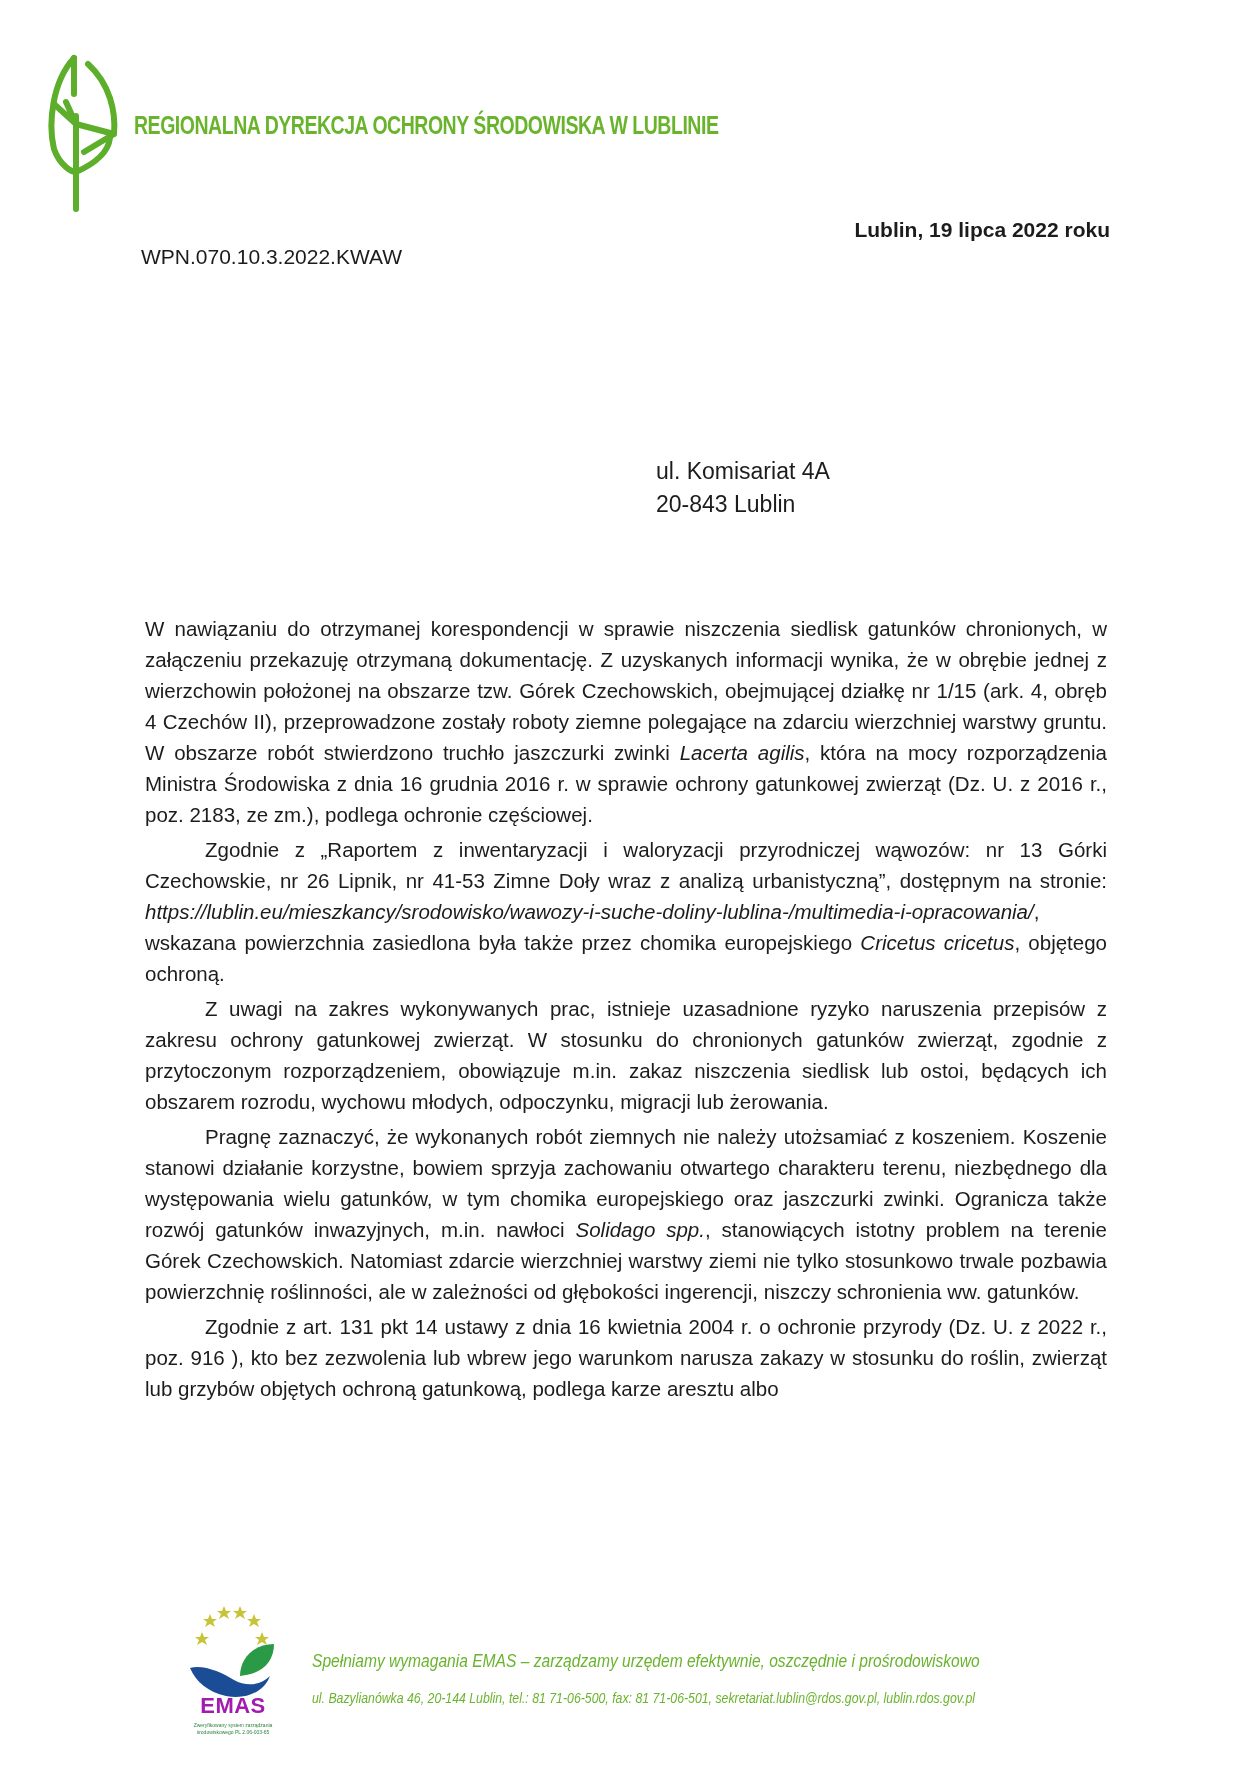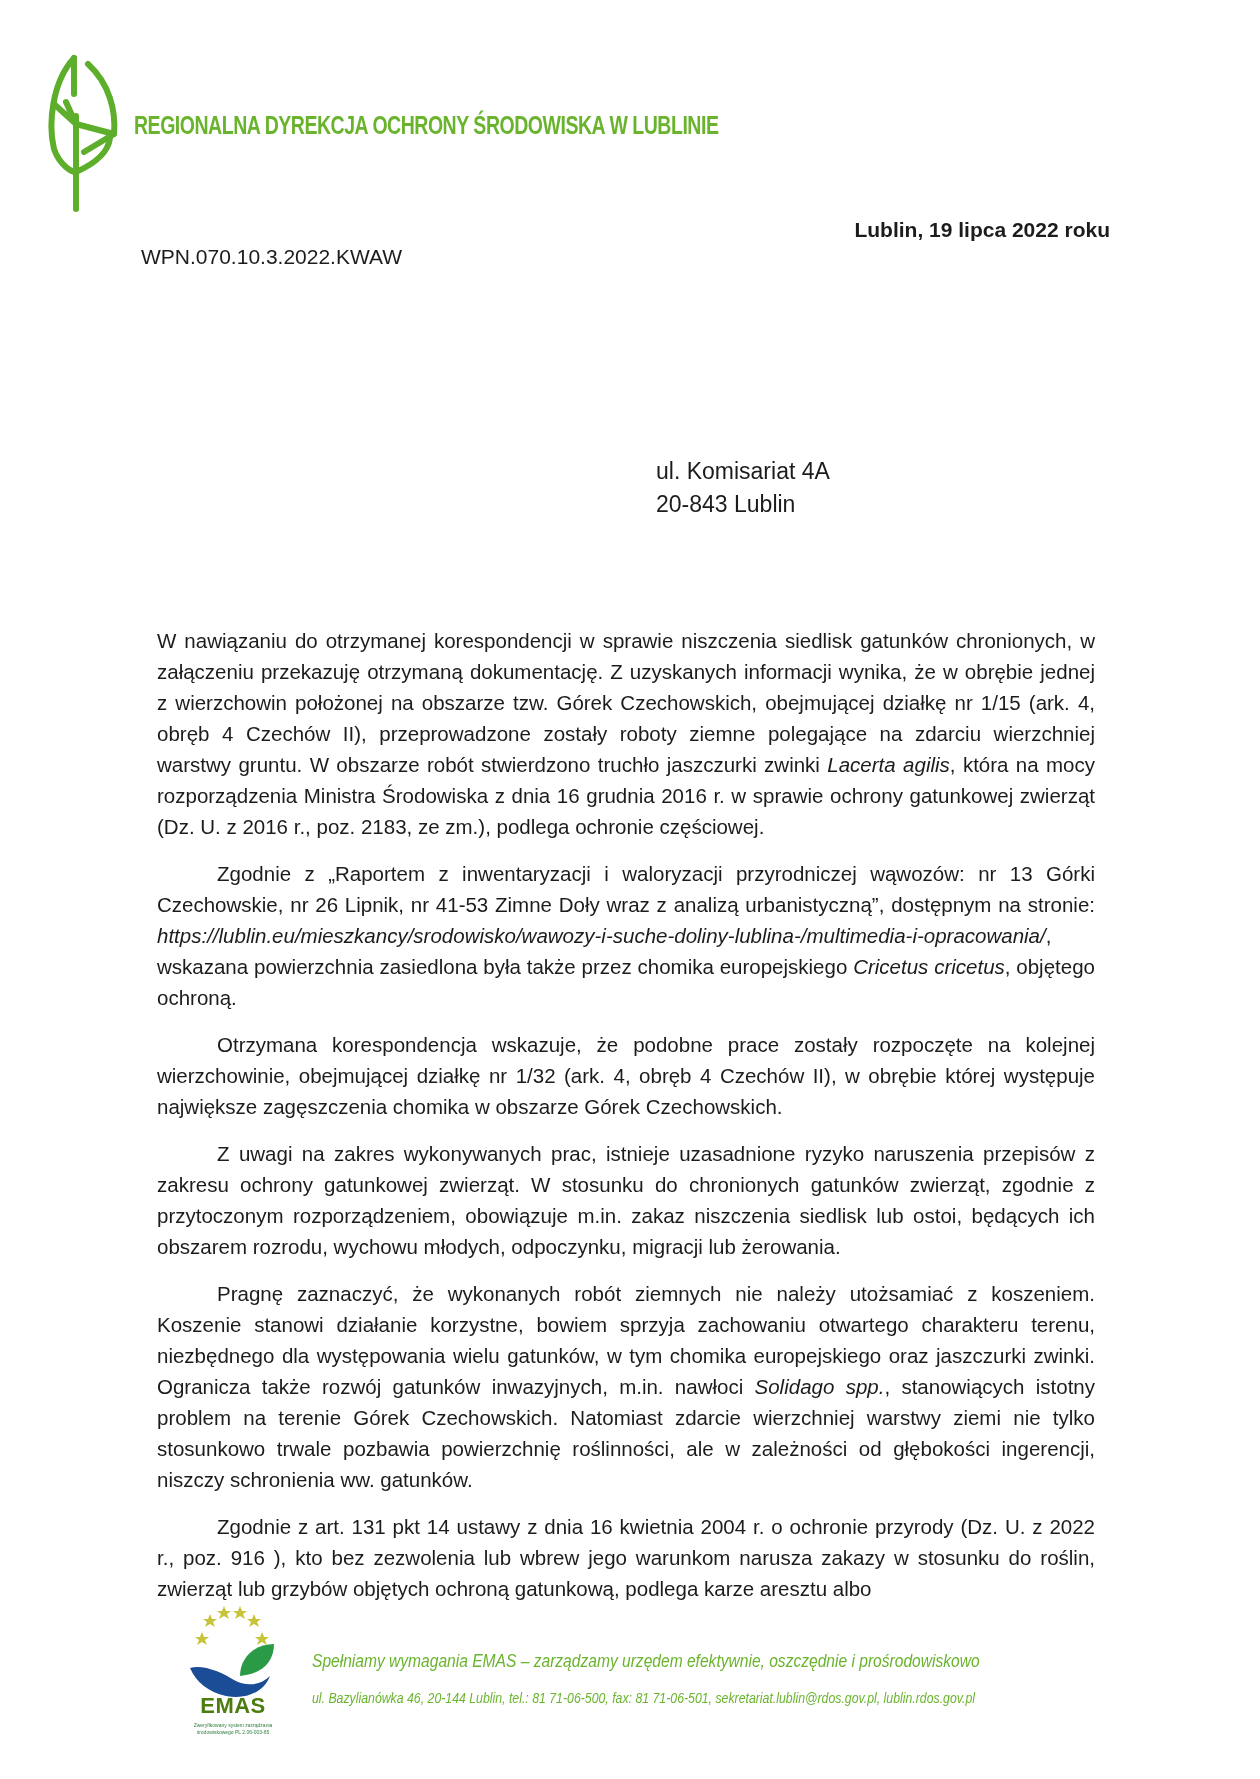--- a/index.html
+++ b/index.html
@@ -6,25 +6,25 @@
   body { width: 1260px; height: 1779px; position: relative; overflow: hidden;
          font-family: "Liberation Sans", sans-serif; color: #1c1c1c; }
   .logo { position: absolute; left: 44px; top: 54px; width: 80px; height: 160px; }
   .org-name { position: absolute; left: 134px; top: 111px; font-family: "Liberation Sans Narrow", "Liberation Sans", sans-serif;
               font-size: 25px; letter-spacing: -0.6px; color: #6ab42d; font-weight: bold; transform: scaleX(0.78); transform-origin: left top; white-space: nowrap; }
   .date { position: absolute; right: 150px; top: 218px; font-size: 21px; font-weight: bold; }
   .ref { position: absolute; left: 141px; top: 245px; font-size: 21px; }
   .addressee { position: absolute; left: 656px; top: 455px; font-size: 23px; line-height: 33px; }
   .addressee .name { font-weight: bold; }
   .body-text { position: absolute; left: 141px; top: 609px; width: 970px; font-size: 20.5px; line-height: 31px; text-align: justify; }
-  .body-text p { margin: 16px; }
+  .body-text p { margin: 4px; }
   .body-text p.indent { text-indent: 60px; }
   .body-text i { font-style: italic; }
   .emas { position: absolute; left: 182px; top: 1592px; width: 100px; height: 170px; }
-  .emas-label { position: absolute; left: 188px; top: 1693px; width: 90px; text-align: center; font-weight: bold; font-size: 22px; color: #4d7c0f; letter-spacing: 0.5px; }
+  .emas-label { position: absolute; left: 188px; top: 1693px; width: 90px; text-align: center; font-weight: bold; font-size: 22px; color: #a21caf; letter-spacing: 0.5px; }
   .emas-sub { position: absolute; left: 188px; top: 1722px; width: 90px; text-align: center; font-size: 5px; line-height: 7px; color: #2d7f3c; }
   .footer-slogan { position: absolute; left: 312px; top: 1650px; font-size: 19px; color: #6ab42d; transform: scaleX(0.82); transform-origin: left top; white-space: nowrap; font-style: italic; }
   .footer-contact { position: absolute; left: 312px; top: 1689px; font-size: 15px; color: #6ab42d; transform: scaleX(0.82); transform-origin: left top; white-space: nowrap; font-style: italic; }
 </style>
 </head>
 <body>
 
 <svg class="logo" viewBox="0 0 80 160">
   <g fill="none" stroke="#5cae2b" stroke-width="6" stroke-linecap="round" stroke-linejoin="round">
     <path d="M30 4 C8 28 4 70 10 95 C16 112 28 118 32 118"></path>
@@ -42,21 +42,20 @@
 <div class="ref">WPN.070.10.3.2022.KWAW</div>
 
 <div class="addressee">
   <div>ul. Komisariat 4A</div>
   <div>20-843 Lublin</div>
 </div>
 
 <div class="body-text">
   <p><span>W nawiązaniu do otrzymanej korespondencji w sprawie niszczenia siedlisk gatunków chronionych, w załączeniu przekazuję otrzymaną dokumentację. Z uzyskanych informacji wynika, że w obrębie jednej z wierzchowin położonej na obszarze tzw. Górek Czechowskich, obejmującej działkę nr 1/15 (ark. 4, obręb 4 Czechów II), przeprowadzone zostały roboty ziemne polegające na zdarciu wierzchniej warstwy gruntu. W obszarze robót stwierdzono truchło jaszczurki zwinki </span><i>Lacerta agilis</i><span>, która na mocy rozporządzenia Ministra Środowiska z dnia 16 grudnia 2016 r. w sprawie ochrony gatunkowej zwierząt (Dz. U. z 2016 r., poz. 2183, ze zm.), podlega ochronie częściowej.</span></p>
   <p class="indent"><span>Zgodnie z „Raportem z inwentaryzacji i waloryzacji przyrodniczej wąwozów: nr 13 Górki Czechowskie, nr 26 Lipnik, nr 41-53 Zimne Doły wraz z analizą urbanistyczną”, dostępnym na stronie: </span><i>https://lublin.eu/mieszkancy/srodowisko/wawozy-i-suche-doliny-lublina-/multimedia-i-opracowania/</i><span>, wskazana powierzchnia zasiedlona była także przez chomika europejskiego </span><i>Cricetus cricetus</i><span>, objętego ochroną.</span></p>
-  <p class="indent">Otrzymana korespondencja wskazuje, że podobne prace zostały rozpoczęte na kolejnej wierzchowinie, obejmującej działkę nr 1/32 (ark. 4, obręb 4 Czechów II), w obrębie której występuje największe zagęszczenia chomika w obszarze Górek Czechowskich.</p>
   <p class="indent">Z uwagi na zakres wykonywanych prac, istnieje uzasadnione ryzyko naruszenia przepisów z zakresu ochrony gatunkowej zwierząt. W stosunku do chronionych gatunków zwierząt, zgodnie z przytoczonym rozporządzeniem, obowiązuje m.in. zakaz niszczenia siedlisk lub ostoi, będących ich obszarem rozrodu, wychowu młodych, odpoczynku, migracji lub żerowania.</p>
   <p class="indent"><span>Pragnę zaznaczyć, że wykonanych robót ziemnych nie należy utożsamiać z koszeniem. Koszenie stanowi działanie korzystne, bowiem sprzyja zachowaniu otwartego charakteru terenu, niezbędnego dla występowania wielu gatunków, w tym chomika europejskiego oraz jaszczurki zwinki. Ogranicza także rozwój gatunków inwazyjnych, m.in. nawłoci </span><i>Solidago spp.</i><span>, stanowiących istotny problem na terenie Górek Czechowskich. Natomiast zdarcie wierzchniej warstwy ziemi nie tylko stosunkowo trwale pozbawia powierzchnię roślinności, ale w zależności od głębokości ingerencji, niszczy schronienia ww. gatunków.</span></p>
   <p class="indent">Zgodnie z art. 131 pkt 14 ustawy z dnia 16 kwietnia 2004 r. o ochronie przyrody (Dz. U. z 2022 r., poz. 916 ), kto bez zezwolenia lub wbrew jego warunkom narusza zakazy w stosunku do roślin, zwierząt lub grzybów objętych ochroną gatunkową, podlega karze aresztu albo</p>
 </div>
 
 <svg class="emas" viewBox="0 0 100 170">
   <g fill="#c8c43a">
     <polygon points="20,40 22,45 27,45 23,48 25,53 20,50 15,53 17,48 13,45 18,45"></polygon>
     <polygon points="28,22 30,27 35,27 31,30 33,35 28,32 23,35 25,30 21,27 26,27"></polygon>
     <polygon points="42,14 44,19 49,19 45,22 47,27 42,24 37,27 39,22 35,19 40,19"></polygon>

